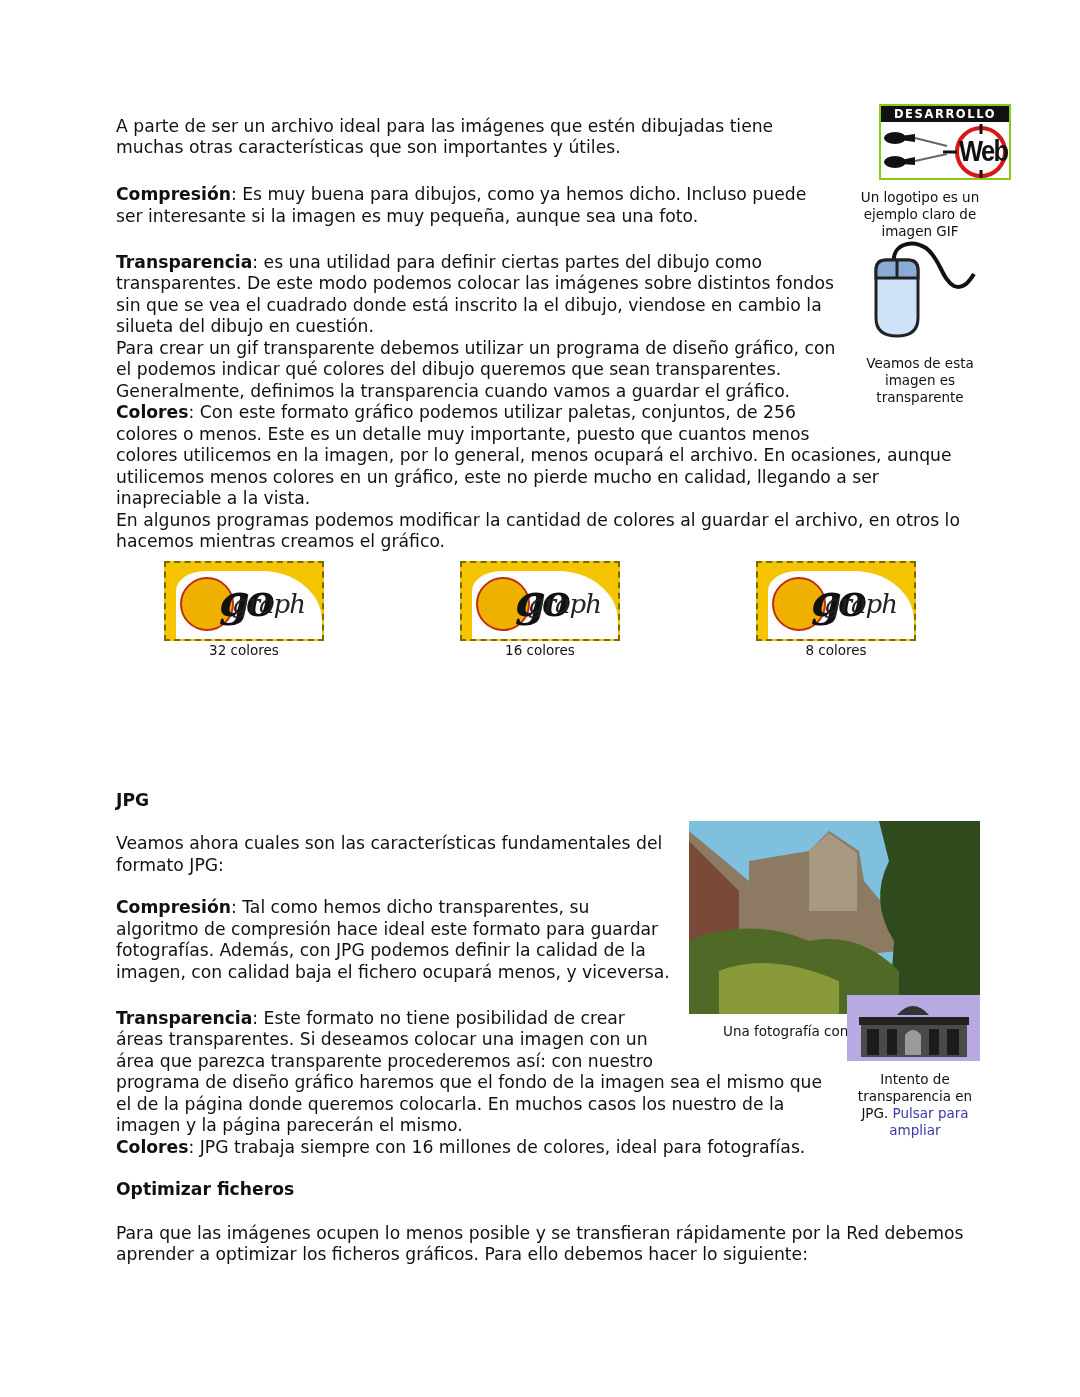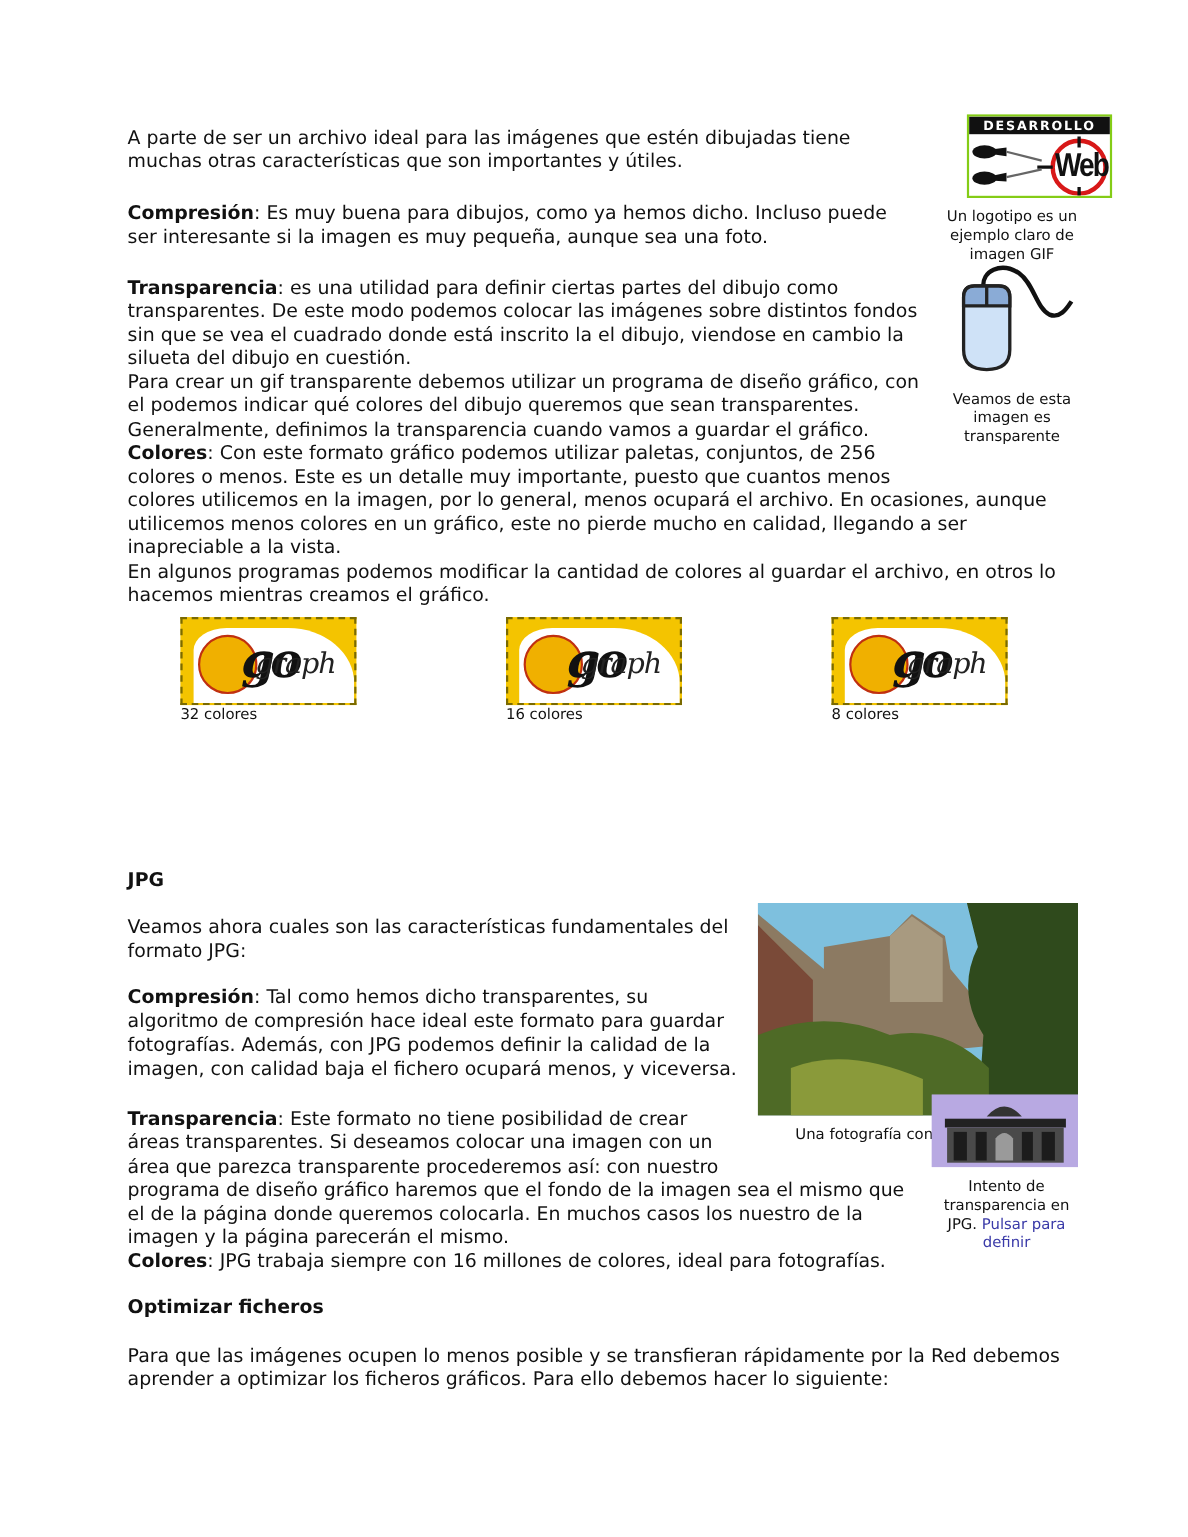--- a/index.html
+++ b/index.html
@@ -15,21 +15,21 @@
   
   .dw-logo { position: absolute; left: 847px; top: 104px; width: 132px; height: 76px; border: 2px solid #84cc16; box-sizing: border-box; background: #fff; overflow: hidden; margin-left: 32px; }
   .dw-top { height: 16px; background: #111; color: #fff; font-size: 11.5px; font-weight: bold; letter-spacing: 1.6px; text-align: center; line-height: 16px; font-family: "DejaVu Sans", sans-serif; }
 
   
   .gg { position: absolute; top: 561px; width: 160px; height: 80px; box-sizing: border-box; border: 2px dashed #7a6a00; background: #f4c400; overflow: hidden; }
   .gg-inner { position: absolute; left: 10px; top: 8px; right: 0; bottom: 0; background: #fff; border-top-left-radius: 30px 20px; border-top-right-radius: 60px 50px; }
   .gg-circle { position: absolute; left: 14px; top: 14px; width: 50px; height: 50px; border-radius: 50%; background: #f0b000; border: 2px solid #c03010; }
   .gg-go { position: absolute; left: 10px; top: 12px; font-family: "DejaVu Serif", serif; font-weight: bold; font-style: italic; font-size: 44px; color: #111; letter-spacing: -4px; padding-left: 43px; }
   .gg-graph { position: absolute; left: 66px; top: 26px; font-family: "DejaVu Serif", serif; font-style: italic; font-size: 26px; color: #222; letter-spacing: -1px; }
-  .gg-cap { position: absolute; top: 642px; width: 160px; font-size: 13.5px; color: #111; }
+  .gg-cap { position: absolute; top: 642px; width: 160px; text-align: center; font-size: 13.5px; color: #111; }
 
   
   .photo { position: absolute; left: 689px; top: 821px; width: 291px; height: 193px; overflow: hidden;
     background: linear-gradient(180deg, #6fb7d9 0%, #8ec6de 30%, #9aa08a 45%, #6c7d44 70%, #3d5a22 100%); }
   .puerta { position: absolute; left: 847px; top: 995px; width: 133px; height: 66px; background: #b7a8e0; overflow: hidden; }
 </style>
 </head>
 <body>
 
 <div>
@@ -160,21 +160,21 @@
       <rect x="40" y="34" width="10" height="26" fill="#1c1c1c"></rect>
       <path d="M58 60 L58 40 Q66 30 74 40 L74 60 Z" fill="#9a9a9a"></path>
       <rect x="82" y="34" width="10" height="26" fill="#1c1c1c"></rect>
       <rect x="100" y="34" width="12" height="26" fill="#1c1c1c"></rect>
     </svg>
   </div>
   <div class="cap" style="left:825px;top:1071px;width:180px">
     <div>Intento de</div>
     <div>transparencia en</div>
     <div><span>JPG. </span><span class="link">Pulsar para</span></div>
-    <div class="link">definir</div>
+    <div class="link">ampliar</div>
   </div>
 </div>
 
 <div>
   <p class="p" style="top:1163px"><b>Optimizar ficheros</b></p>
   <p class="p" style="top:1207px">Para que las imágenes ocupen lo menos posible y se transfieran rápidamente por la Red debemos</p>
   <p class="p" style="top:1228px">aprender a optimizar los ficheros gráficos. Para ello debemos hacer lo siguiente:</p>
 </div>
 
 </body></html>

